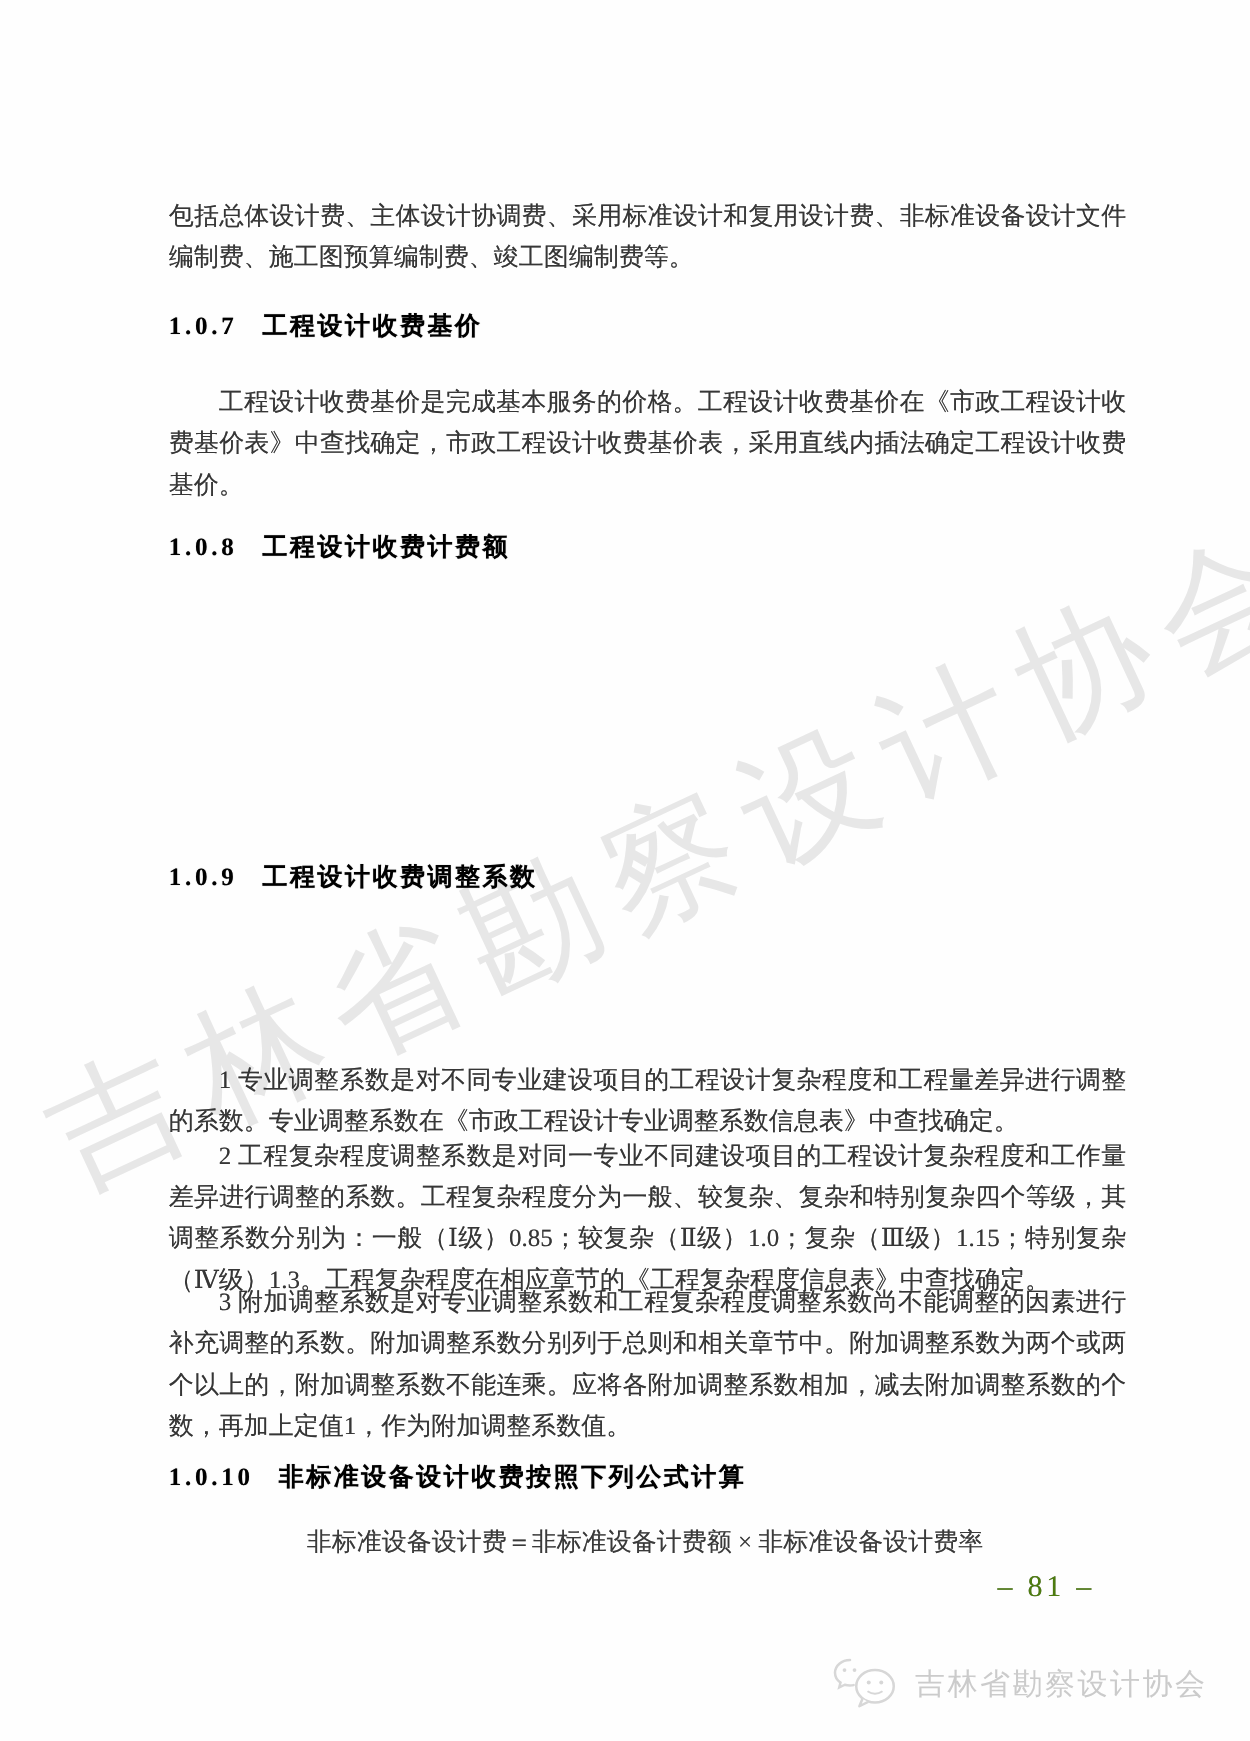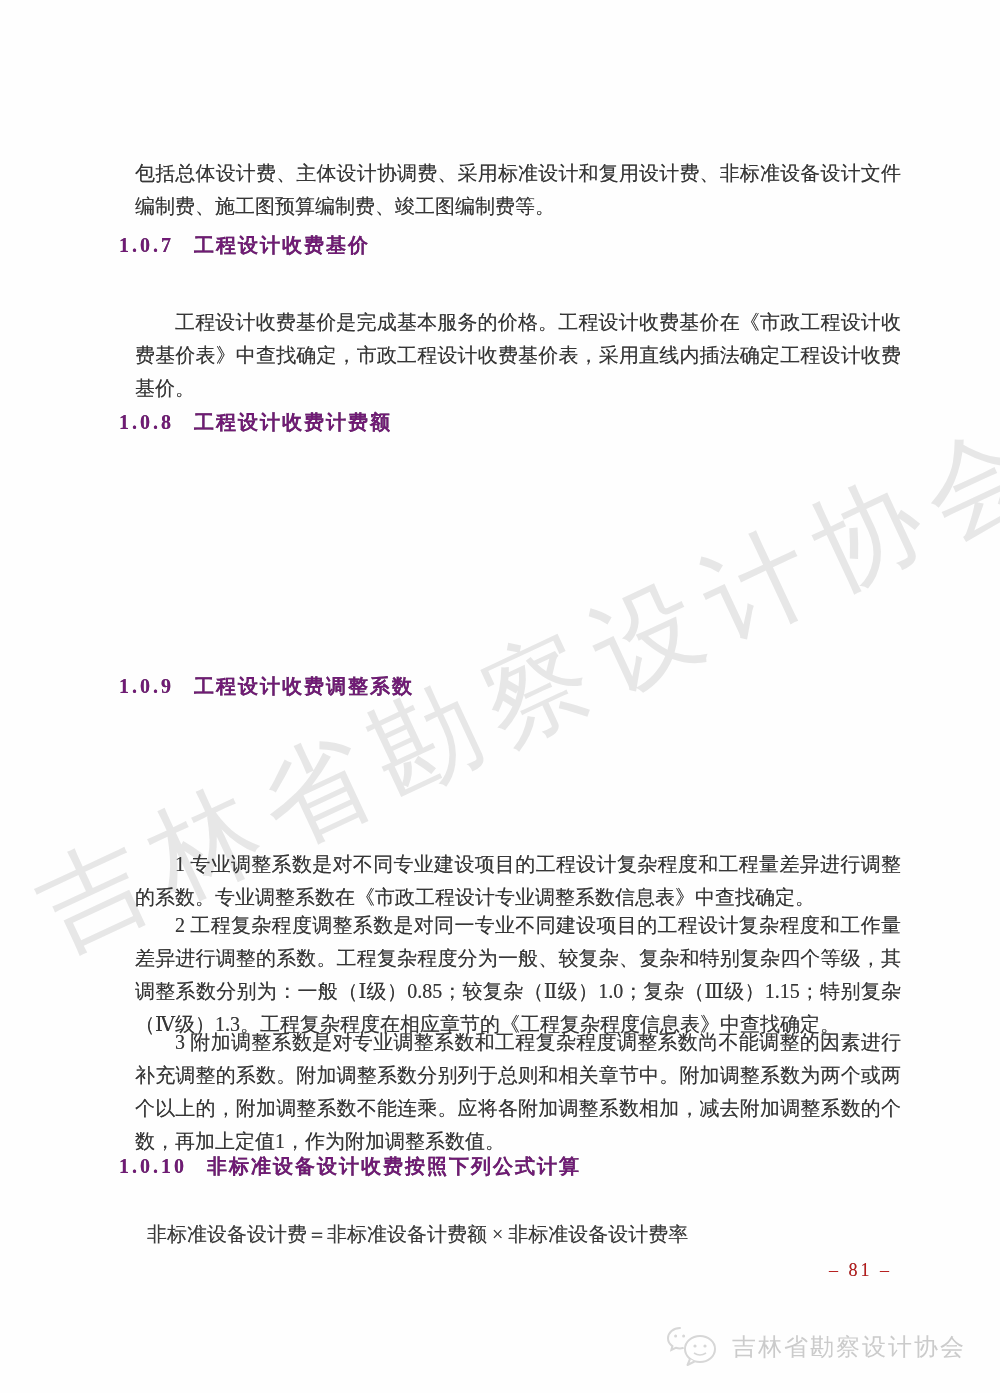--- a/index.html
+++ b/index.html
@@ -39,49 +39,50 @@
     text-align:justify;
     text-shadow:0 0 0.5px rgba(40,40,40,0.55);
     margin:16px;
   }
   .para{ text-indent:2em; }
   .no-indent{ text-indent:0; }
   .heading{
     position:absolute;
     left:119px;
     width:766px;
-    color:#701a75;
+    color:#000000;
     font-size:20px;
     line-height:28px;
     font-weight:bold;
     text-shadow:0 0 0.6px rgba(20,20,20,0.6);
-    margin:0;
+    margin:16px;
   }
   .sec-num{ letter-spacing:3px; margin-right:20px; }
   .sec-title{ letter-spacing:2px; }
   .formula{
     position:absolute;
     left:119px;
     width:766px;
     padding-left:28px;
     box-sizing:border-box;
     color:#3a3a3a;
     font-size:20px;
     line-height:33px;
     text-shadow:0 0 0.5px rgba(40,40,40,0.5);
     margin:0;
+    text-align:center;
   }
   .page-number{
     position:absolute;
     top:1258px;
-    right:108px;
-    font-size:18px;
+    right:124px;
+    font-size:24px;
     line-height:24px;
     letter-spacing:3px;
-    color:#b91c1c;
+    color:#4d7c0f;
     text-shadow:0 0 0.5px rgba(40,40,40,0.5);
   }
   .footer{
     position:absolute;
     top:1324px;
     right:34px;
     height:46px;
     display:flex;
     align-items:center;
     gap:10px;

